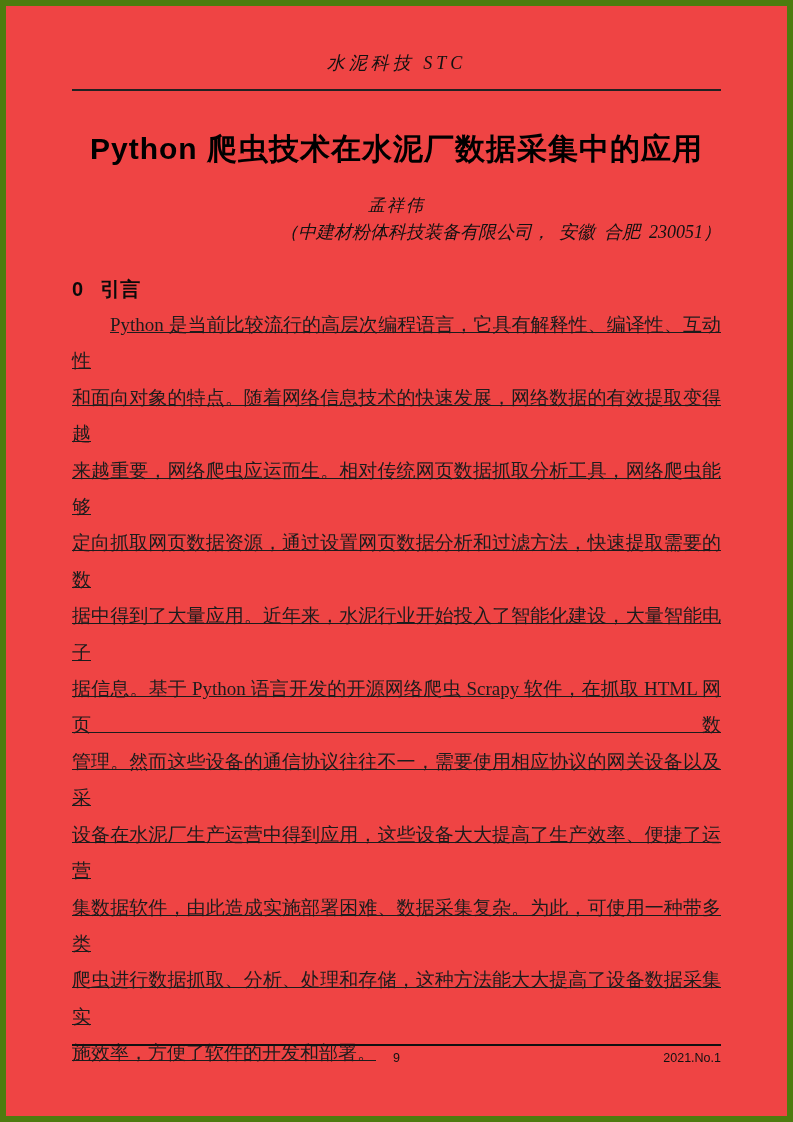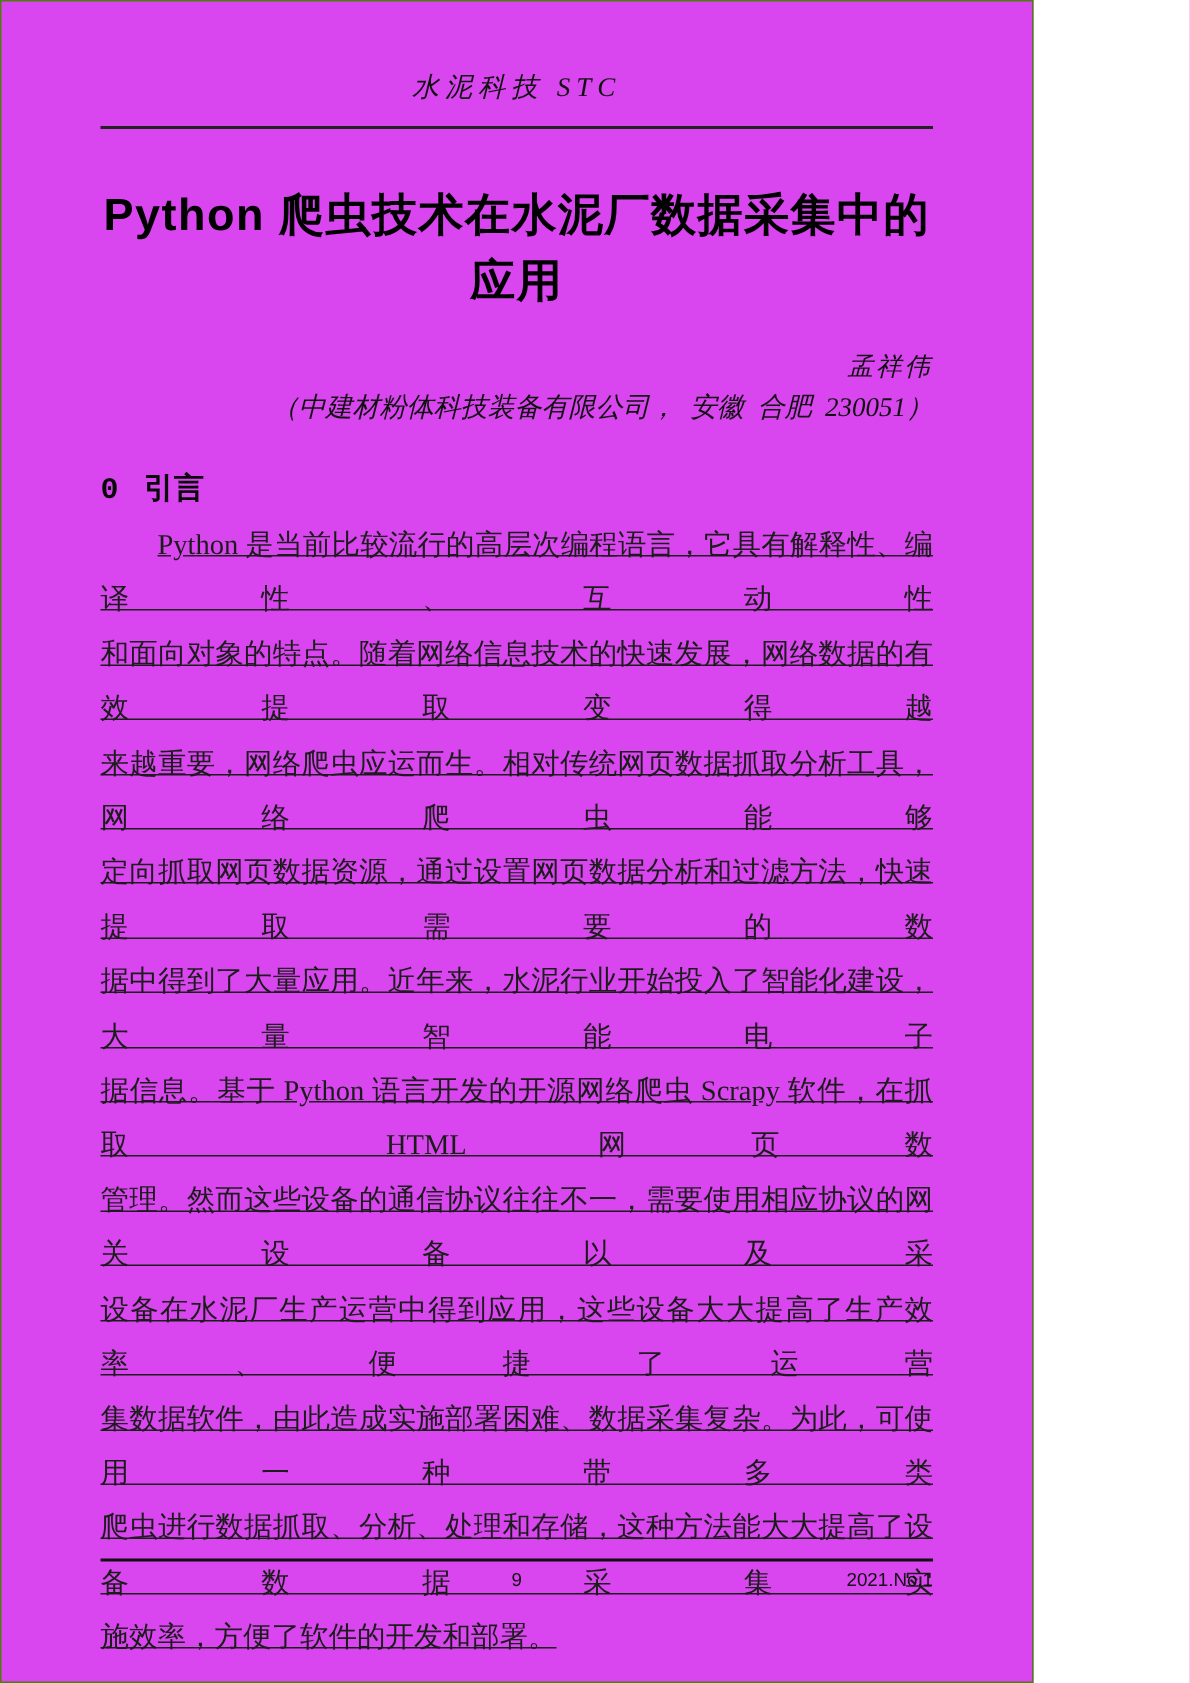--- a/index.html
+++ b/index.html
@@ -2,27 +2,27 @@
 <html lang="zh"><head>
 <meta charset="utf-8">
 <style>
   html, body {
     margin: 0;
     padding: 0;
     background: #ffffff;
   }
   .page {
     position: relative;
-    width: 689px;
+    width: 793px;
     height: 1122px;
     margin: 0;
-    background: #d946ef;
+    background: #ef4444;
     box-sizing: border-box;
     padding: 0 66px;
-    border: 1px solid #4d7c0f;
+    border: 6px solid #4d7c0f;
     overflow: hidden;
     color: #1a1a1a;
   }
   .masthead {
     margin-top: 44px;
     text-align: center;
     font: italic 18px/26px "Liberation Serif", "DejaVu Serif", serif;
     letter-spacing: 4px;
     color: #111111;
   }
@@ -33,37 +33,37 @@
   }
   .title {
     margin: 36px 0 0 0;
     text-align: center;
     font: bold 30px/44px "Liberation Sans", "DejaVu Sans", sans-serif;
     letter-spacing: 1px;
     color: #000000;
   }
   .author {
     margin-top: 22px;
-    text-align: right;
+    text-align: center;
     font: italic 17px/26px "Liberation Serif", "DejaVu Serif", serif;
     letter-spacing: 2px;
     color: #111111;
   }
   .affiliation {
     text-align: right;
     font: italic 18px/26px "Liberation Serif", "DejaVu Serif", serif;
     white-space: pre;
     color: #111111;
   }
   .sec {
     margin: 0;
     font: bold 20px/36px "Liberation Sans", "DejaVu Sans", sans-serif;
     color: #0a0a0a;
   }
-  .sec.first { margin-top: 26px; font-family: Liberation Mono, monospace; }
+  .sec.first { margin-top: 26px; }
   .sec .num { margin-right: 17px; }
   .ln {
     margin: 0;
     font: 19px/36.4px "Liberation Serif", "DejaVu Serif", serif;
     color: #1c1c1c;
     text-align: justify;
     text-align-last: justify;
     text-decoration: underline;
   }
   .ln.indent { text-indent: 2em; }

